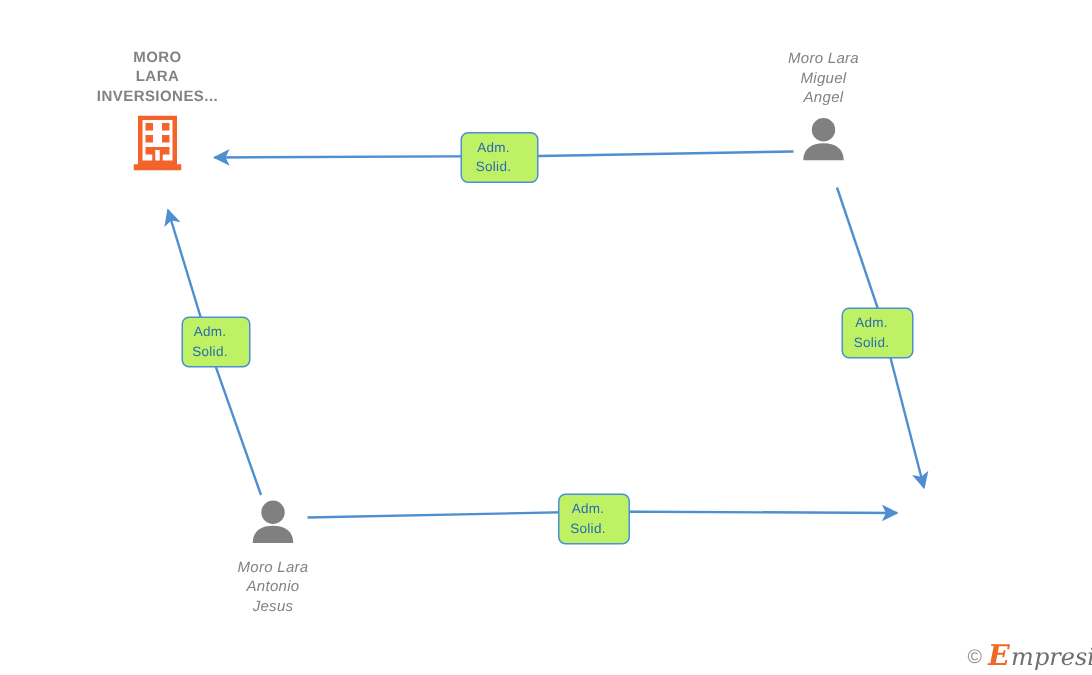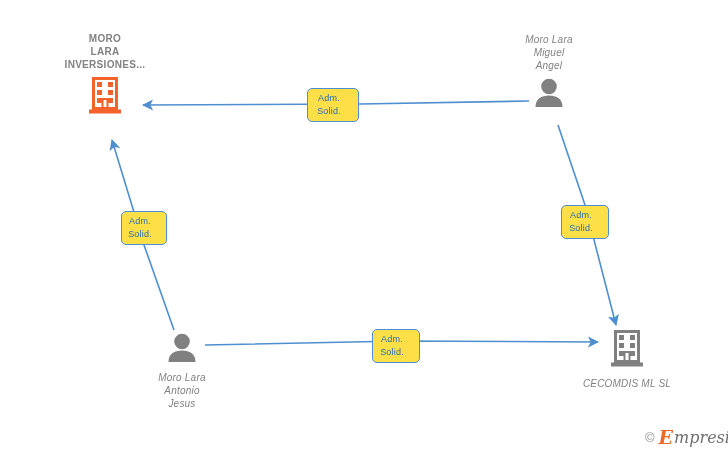--- a/index.html
+++ b/index.html
@@ -54,21 +54,21 @@
   .node-icon {
     display: block;
   }
   .node.caption-top .node-caption { margin-bottom: 6px; }
   .node.caption-bottom .node-caption { margin-top: 5px; }
 
   
   .edge-label {
     position: absolute;
     box-sizing: border-box;
-    background: #fde047;
+    background: #bef264;
     border: 1px solid #4b8fd4;
     border-radius: 5px;
     color: #2a6bb0;
     font-size: 9px;
     line-height: 13px;
     text-align: center;
     padding: 3px 14px 4px 6px;
     white-space: pre-line;
     letter-spacing: 0.2px;
   }
@@ -168,36 +168,20 @@
       <svg width="30" height="29" viewBox="0 0 30 29" xmlns="http://www.w3.org/2000/svg">
         <circle cx="15" cy="8.5" r="7.8" fill="#808080"></circle>
         <path d="M 1.5 29 C 1.5 21 7.2 17.5 15 17.5 C 22.8 17.5 28.5 21 28.5 29 Z" fill="#808080"></path>
       </svg>
     </span>
     <div class="node-caption plain">Moro Lara
 Antonio
 Jesus</div>
   </div>
 
-  <div class="node caption-bottom" style="left:627px; top:330px;">
-    <span class="node-icon">
-      <svg width="32" height="38" viewBox="0 0 32 38" xmlns="http://www.w3.org/2000/svg">
-        <rect x="4.5" y="1.5" width="23" height="30" fill="none" stroke="#808080" stroke-width="3"></rect>
-        <rect x="8" y="5" width="5" height="5" fill="#808080"></rect>
-        <rect x="19" y="5" width="5" height="5" fill="#808080"></rect>
-        <rect x="8" y="13" width="5" height="5" fill="#808080"></rect>
-        <rect x="19" y="13" width="5" height="5" fill="#808080"></rect>
-        <rect x="8" y="21" width="5" height="5" fill="#808080"></rect>
-        <rect x="19" y="21" width="5" height="5" fill="#808080"></rect>
-        <rect x="13.5" y="22" width="5" height="9.5" fill="none" stroke="#808080" stroke-width="2"></rect>
-        <rect x="0" y="32.5" width="32" height="4" fill="#808080"></rect>
-      </svg>
-    </span>
-    <div class="node-caption plain">CECOMDIS ML SL</div>
-  </div>
 
   <div class="edge-label" style="left:307px; top:88px; width:52px; height:34px;">Adm.
 Solid.</div>
 
   <div class="edge-label" style="left:121px; top:211px; width:46px; height:34px;">Adm.
 Solid.</div>
 
   <div class="edge-label" style="left:561px; top:205px; width:48px; height:34px;">Adm.
 Solid.</div>
 

